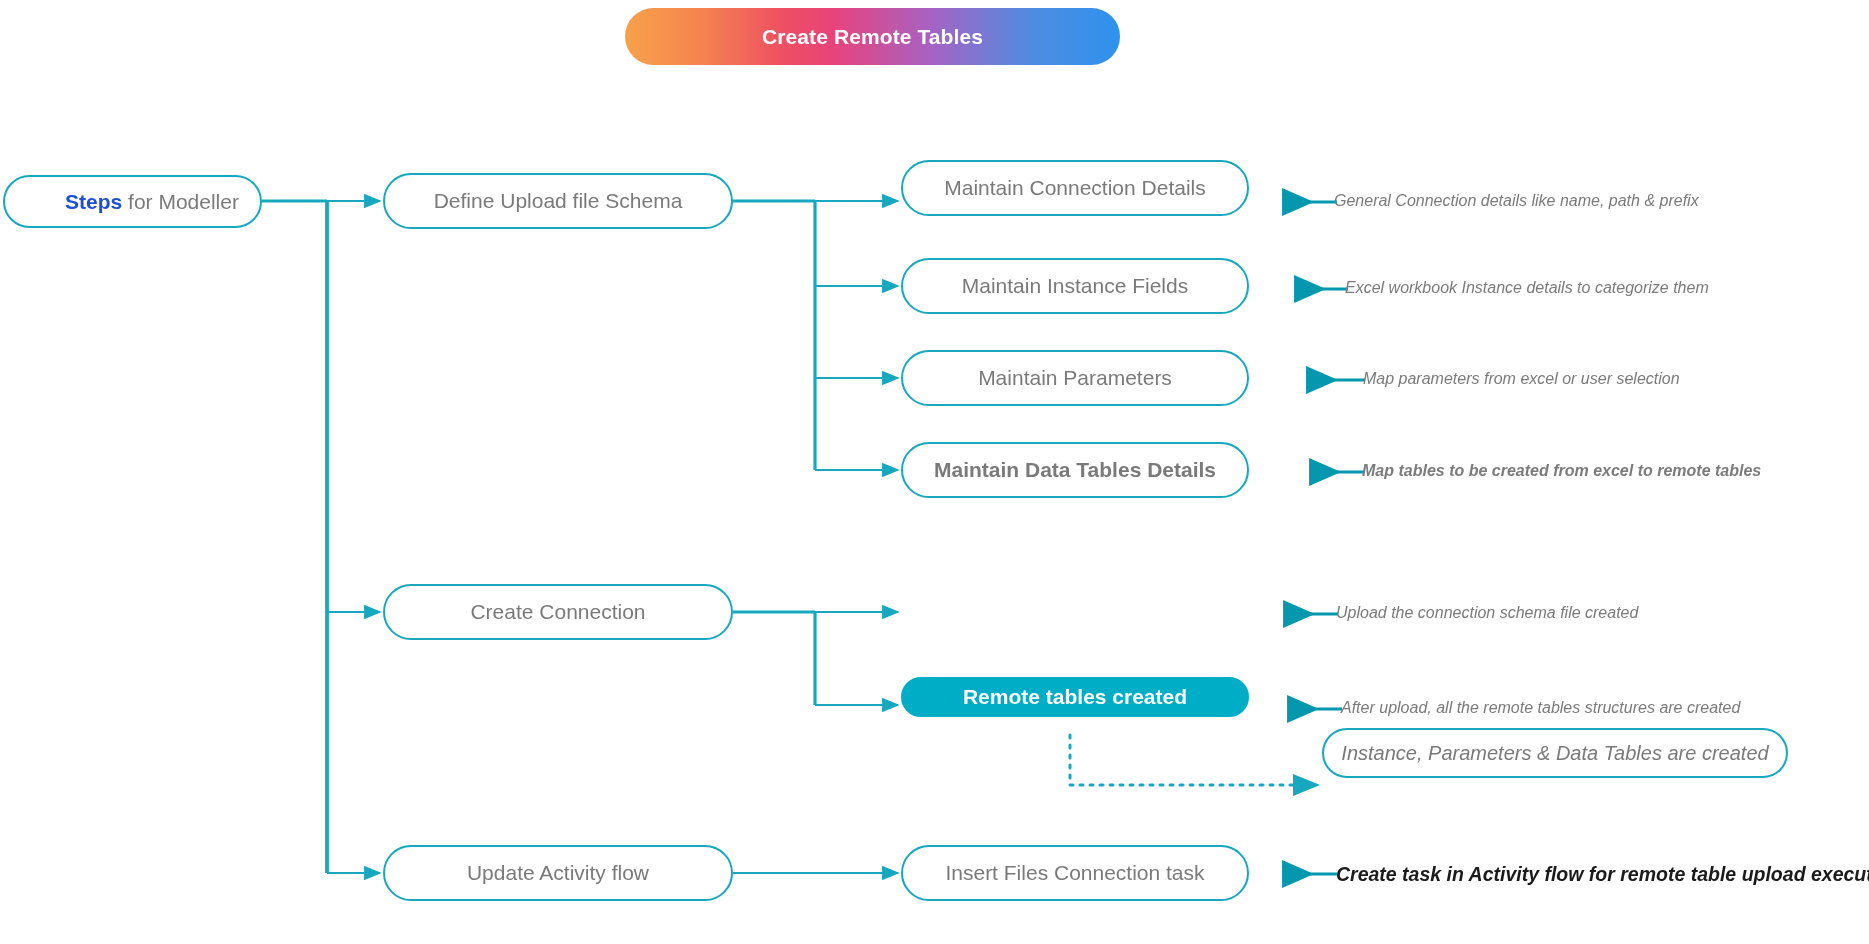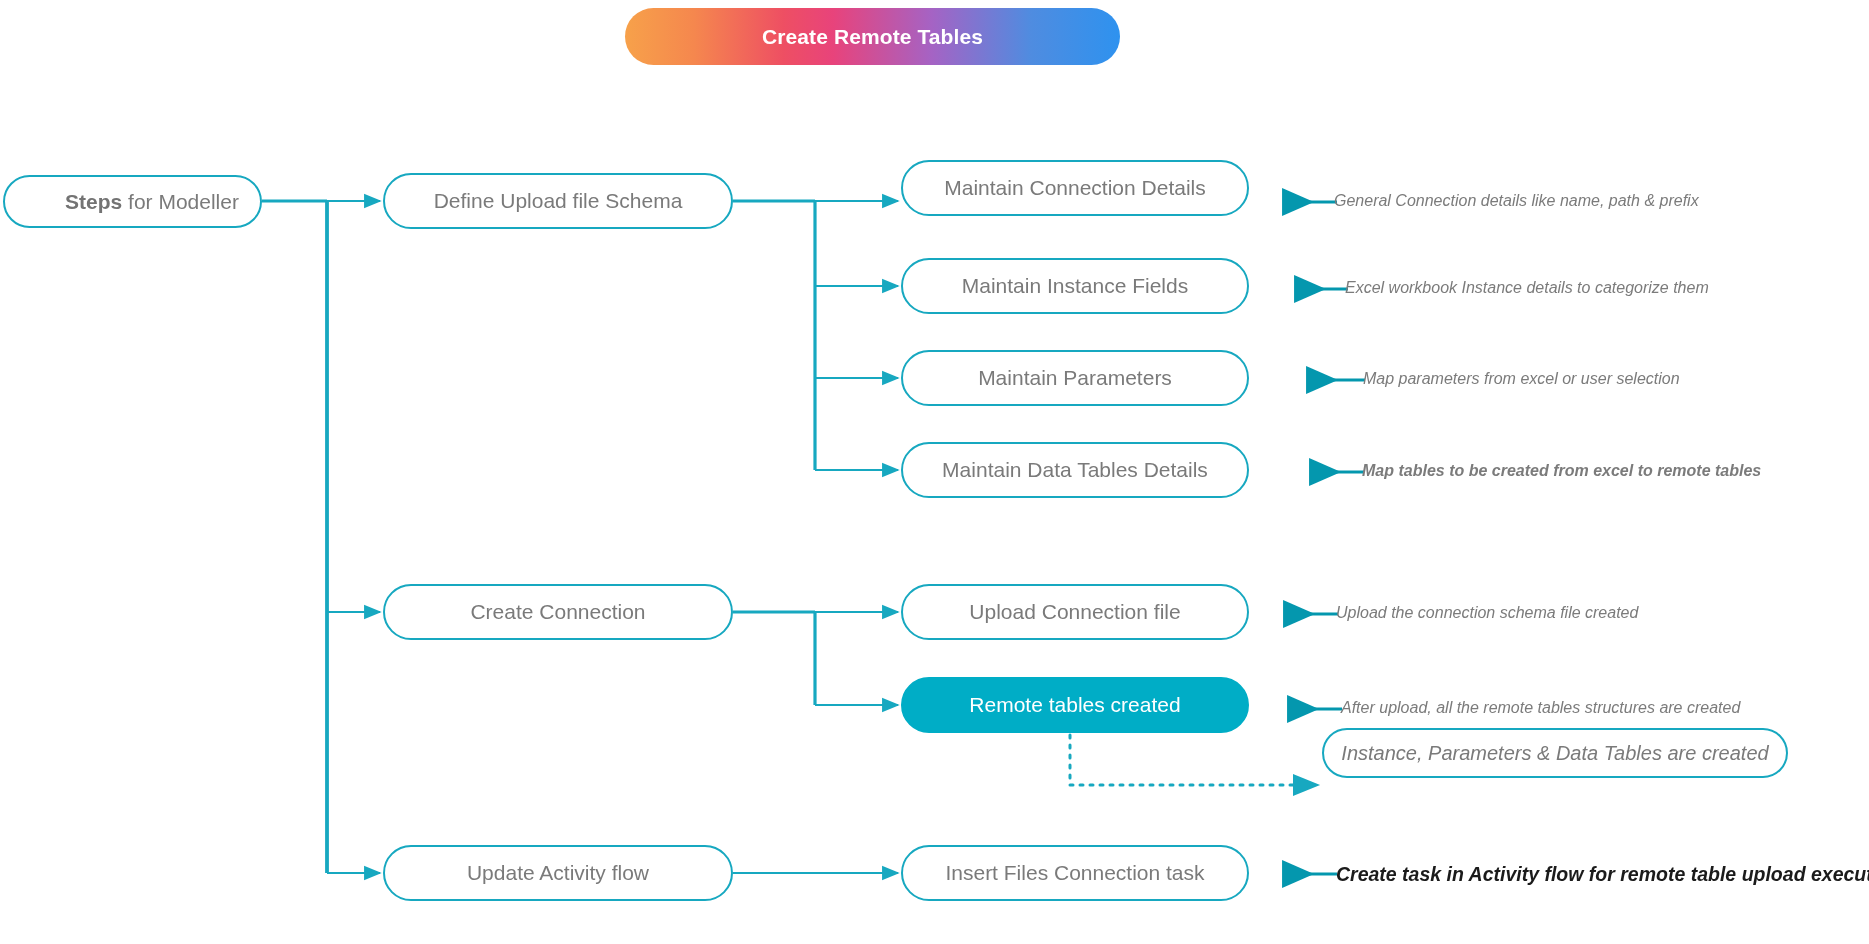--- a/index.html
+++ b/index.html
@@ -66,21 +66,21 @@
     color: #7a7a7a;
     font-size: 21px;
     line-height: 1.1;
     text-align: center;
     padding: 0 14px;
   }
   .node.root {
     color: #7a7a7a;
   }
   .node.root b {
-    color: #737373;
+    color: #1d4ed8;
     font-weight: bold;
     margin-left: 39px;
   }
   .node.filled {
     background: #00adc6;
     border-color: #00adc6;
     color: #ffffff;
   }
   .node.italic {
     font-style: italic;
@@ -176,25 +176,24 @@
   <div class="node" style="left:383px; top:845px; width:350px; height:56px;">Update Activity flow</div>
 
   <div class="node" style="left:383px; top:584px; width:350px; height:56px;">Create Connection</div>
 
   <div class="node" style="left:901px; top:160px; width:348px; height:56px;">Maintain Connection Details</div>
 
   <div class="node" style="left:901px; top:258px; width:348px; height:56px;">Maintain Instance Fields</div>
 
   <div class="node" style="left:901px; top:350px; width:348px; height:56px;">Maintain Parameters</div>
 
-  <div class="node" style="left:901px; top:442px; width:348px; height:56px;">Maintain Data Tables Details</div>
-
-  <div class="node" style="left:901px; top:584px; width:348px; height:56px;">Upload Connection file</div>
-
-  <div class="node filled" style="left:901px; top:677px; width:348px; height:56px;">Remote tables created</div>
+  <div class="node" style="left:901px; top:442px; width:348px; height:56px;font-weight:bold;">Maintain Data Tables Details</div>
+
+
+  <div class="node filled" style="left:901px; top:677px; width:348px; height:40px;font-weight:bold;">Remote tables created</div>
 
   <div class="node" style="left:901px; top:845px; width:348px; height:56px;">Insert Files Connection task</div>
 
   <div class="node italic" style="left:1322px; top:728px; width:466px; height:50px;">Instance, Parameters &amp; Data Tables are created</div>
 
   <div class="anno" style="left:1334px; top:193px;">General Connection  details like name, path &amp; prefix</div>
 
   <div class="anno" style="left:1345px; top:280px;">Excel workbook Instance details to categorize them</div>
 
   <div class="anno" style="left:1363px; top:371px;">Map parameters from excel or user selection</div>

